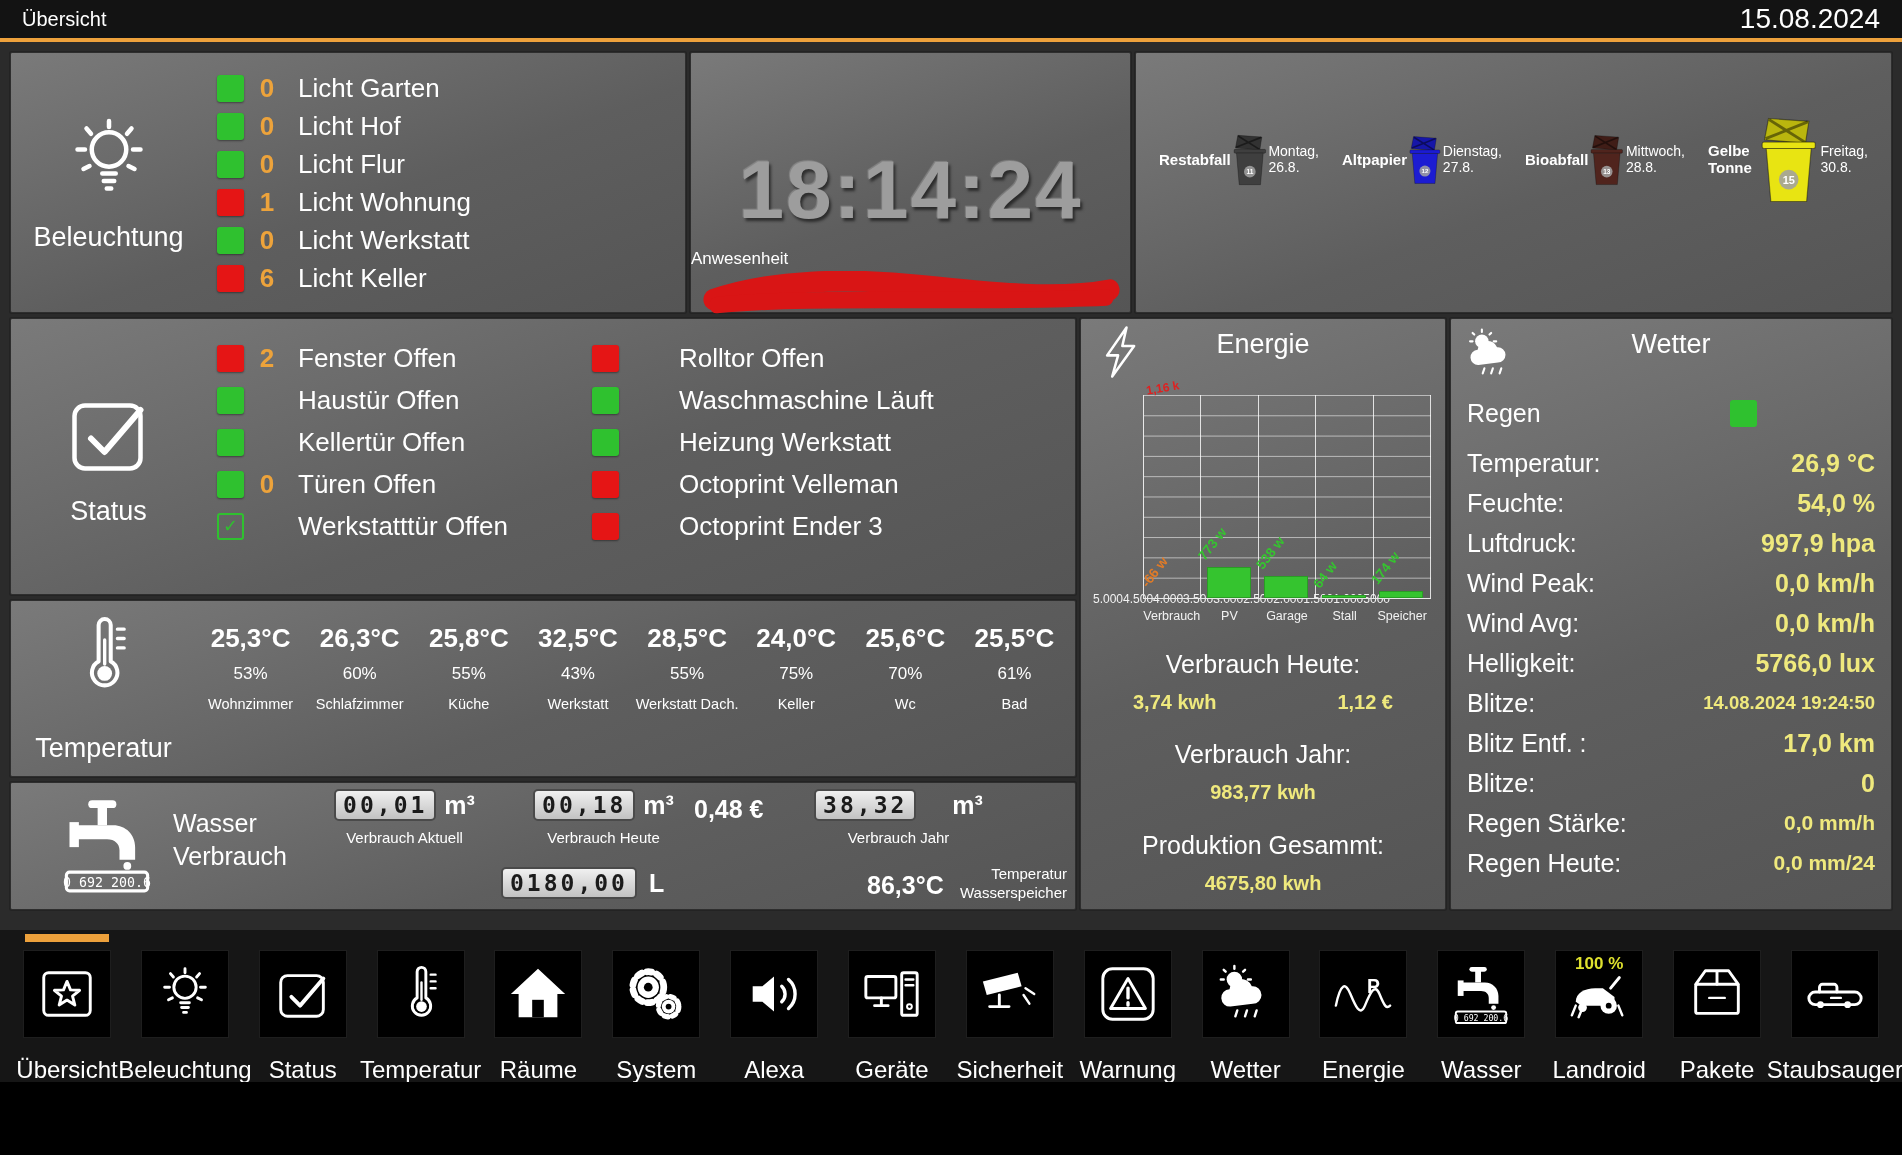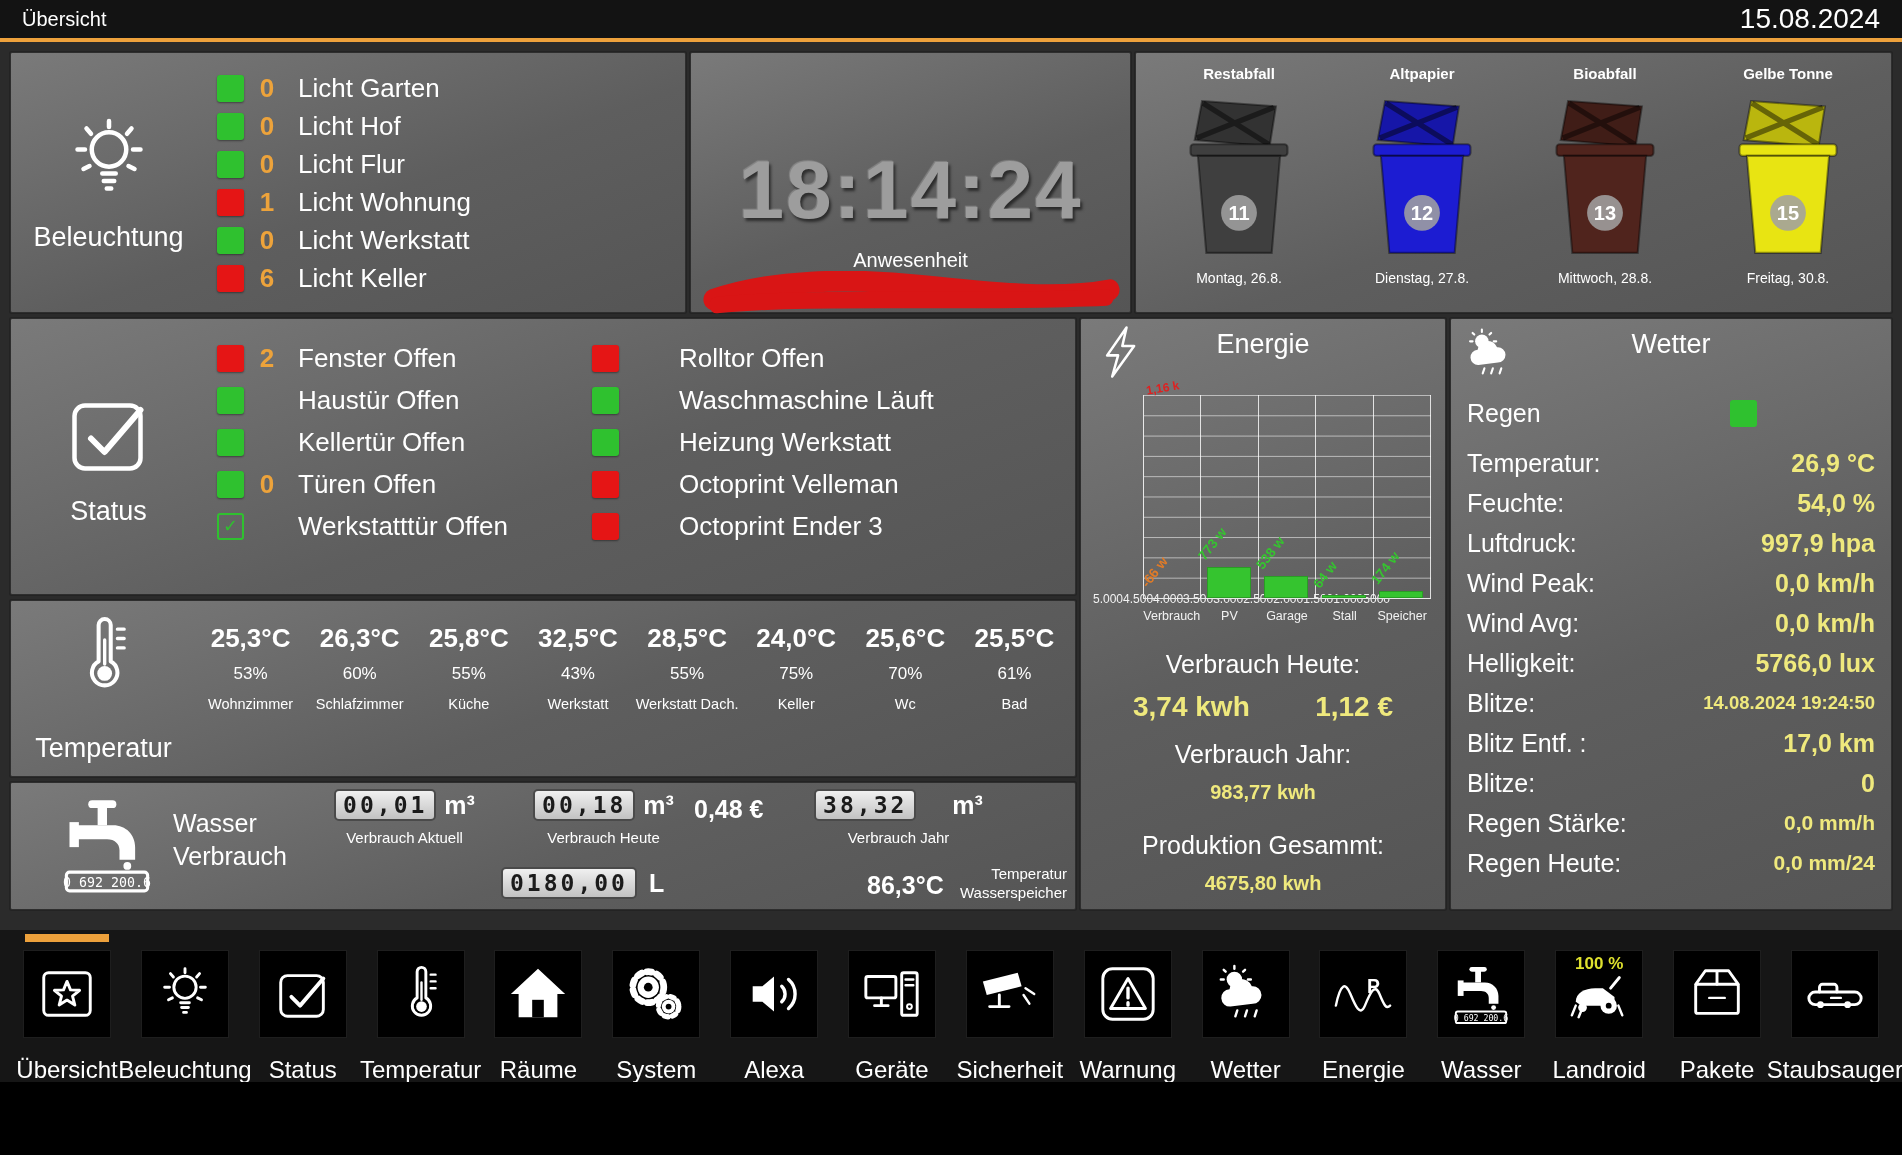--- a/index.html
+++ b/index.html
@@ -41,26 +41,26 @@
 
   
   .llist{position:absolute;left:200px;top:16px;right:8px}
   .lrow{display:flex;align-items:center;height:38px}
   .lrow .sq{margin-left:6px}
   .cnt{width:46px;text-align:center;font-size:26px;font-weight:bold;color:#eda33b}
   .lrow .lbl,.srow .lbl{font-size:26px;margin-left:8px;white-space:nowrap}
 
   
   .time{margin-top:96px;text-align:center;font-size:82px;font-weight:bold;color:#9d9d9d;letter-spacing:2px;line-height:1;text-shadow:2px 3px 3px rgba(0,0,0,.55),-1px -1px 1px rgba(255,255,255,.22)}
-  .presence{text-align:center;font-size:20px;margin-top:18px}
+  .presence{font-size:17px;margin-top:18px}
   .scribble{position:absolute;left:10px;right:10px;top:218px;height:44px;width:421px}
 
   
   .bins{display:flex;justify-content:space-evenly;padding-top:12px}
-  .bin{display:flex;flex-direction:column;align-items:center;width:160px}
+  .bin{display:flex;flex-direction:row;align-items:center;width:160px}
   .bin-name{font-size:15px;font-weight:bold}
   .bin-svg{width:116px;height:186px;margin-top:2px}
   .bin-date{font-size:14px}
   .lidfill{fill:var(--bin-color);filter:brightness(.8)}
   .binfill{fill:var(--bin-color)}
 
   
   .slist.left{position:absolute;left:200px;top:18px;width:400px}
   .slist.right{position:absolute;left:575px;top:18px;width:480px}
   .srow{display:flex;align-items:center;height:42px}
@@ -101,21 +101,21 @@
   .plot{position:absolute;left:50px;right:0;top:0;bottom:0;border-left:1px solid #e8e8e8;border-bottom:1px solid #e8e8e8;background-image:linear-gradient(rgba(255,255,255,.55) 1px,transparent 1px);background-size:100% 10%;display:flex}
   .plot .col{flex:1;position:relative;border-right:1px solid rgba(255,255,255,.8)}
   .bar{position:absolute;left:10%;width:78%;bottom:0;box-shadow:inset 0 0 0 1px rgba(0,0,0,.2)}
   .bar-label{position:absolute;left:6px;font-size:13.5px;font-weight:bold;white-space:nowrap;transform:rotate(-52deg);transform-origin:left bottom}
   .peak{position:absolute;top:-14px;left:2px;font-size:12px;font-weight:bold;transform:rotate(-10deg)}
   .xaxis{position:absolute;left:62px;right:14px;top:290px;display:flex}
   .xaxis span{flex:1;text-align:center;font-size:12.5px;color:#f2f2f2}
   .estat-label{position:absolute;width:100%;text-align:center;font-size:25px}
   .estat-value{position:absolute;width:100%;text-align:center;font-size:20px;font-weight:bold;color:#efe97d}
   #es1{top:331px}
-  .erow{position:absolute;top:372px;width:100%;display:flex;justify-content:space-between;padding:0 52px;font-size:28px;font-weight:bold;color:#efe97d}
+  .erow{position:absolute;top:372px;width:100%;display:flex;justify-content:space-between;padding:0 52px;font-size:20px;font-weight:bold;color:#efe97d}
   #es3{top:421px}
   #es4{top:462px}
   #es5{top:512px}
   #es6{top:553px}
 
   
   .wrows{position:absolute;left:16px;right:16px;top:74px}
   .wrow{display:flex;align-items:center;height:40px}
   .wrow:first-child{margin-bottom:10px}
   .wrow .lbl{font-size:25px}

